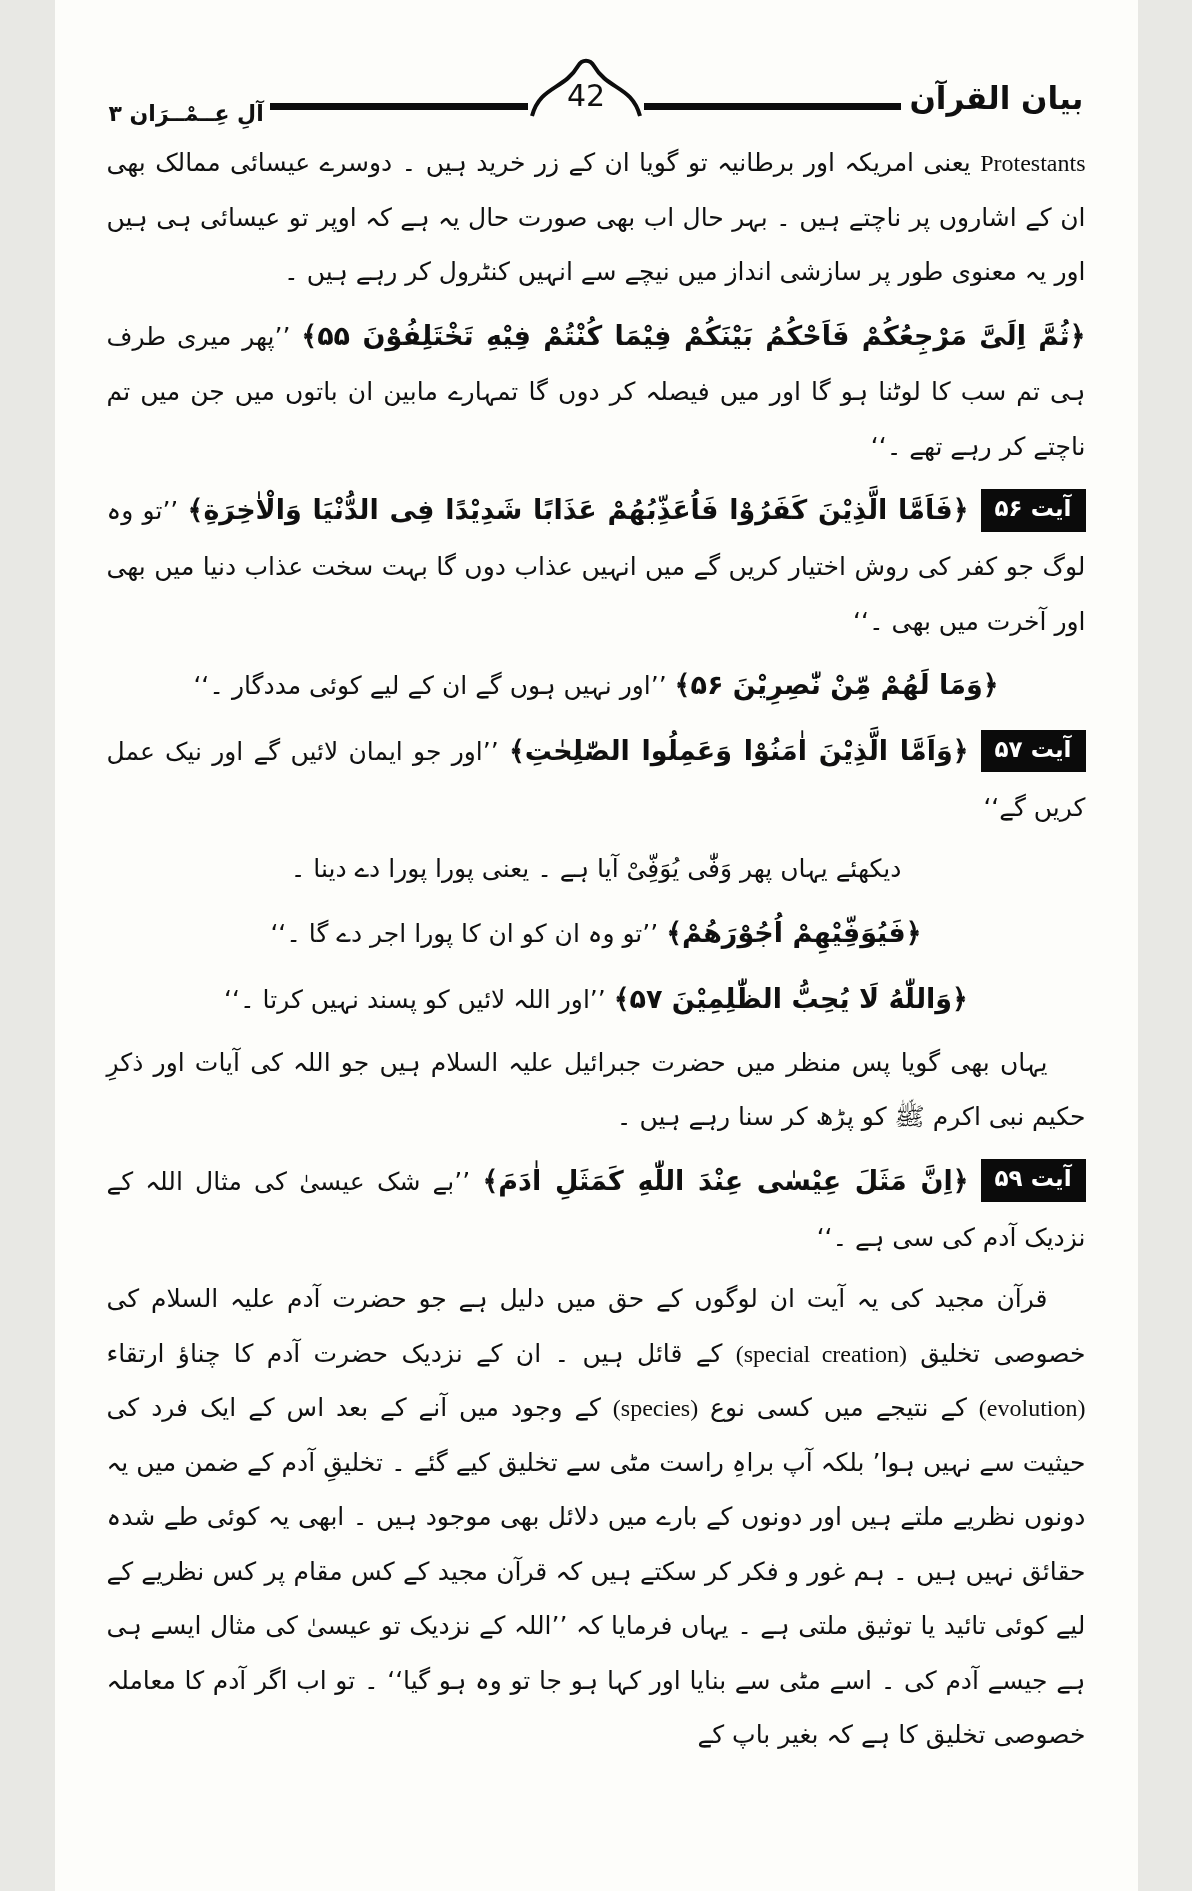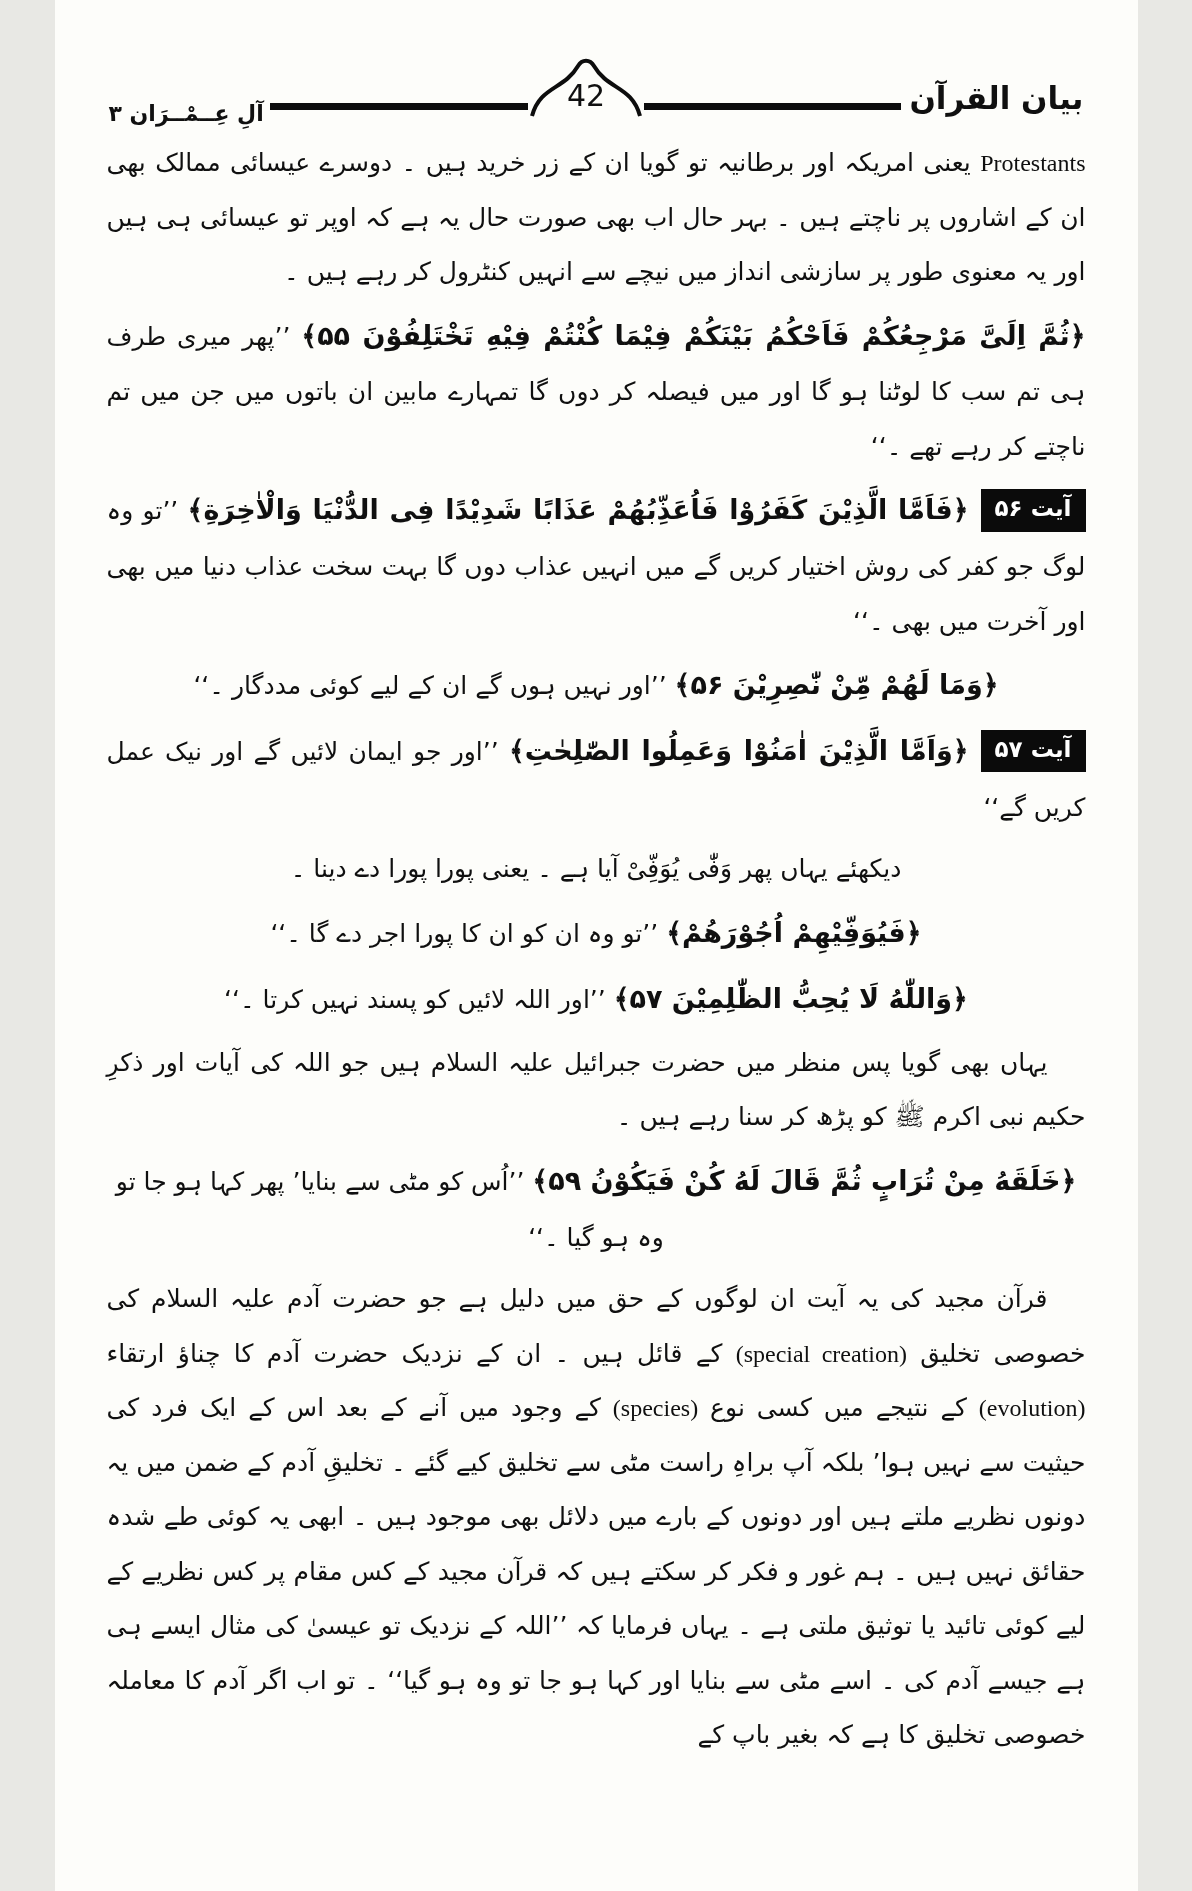--- a/index.html
+++ b/index.html
@@ -89,19 +89,19 @@
 
     <p class="line center"><span class="urdu-tr">دیکھئے یہاں پھر وَفّٰی یُوَفِّیْ آیا ہے ۔ یعنی پورا پورا دے دینا ۔</span></p>
 
     <p class="line center"><span class="arabic">﴿فَیُوَفِّیْهِمْ اُجُوْرَهُمْ﴾</span><span class="urdu-tr"> ’’تو وہ ان کو ان کا پورا اجر دے گا ۔‘‘</span></p>
 
     <p class="line center"><span class="arabic">﴿وَاللّٰهُ لَا یُحِبُّ الظّٰلِمِیْنَ ۵۷﴾</span><span class="urdu-tr"> ’’اور اللہ لائیں کو پسند نہیں کرتا ۔‘‘</span></p>
 
 
     <p class="line indent"><span class="urdu-tr">یہاں بھی گویا پس منظر میں حضرت جبرائیل علیہ السلام ہیں جو اللہ کی آیات اور ذکرِ حکیم نبی اکرم ﷺ کو پڑھ کر سنا رہے ہیں ۔</span></p>
 
+    <p class="line"><span class="ayah-marker">آیت ۵۹</span><span class="arabic">﴿اِنَّ مَثَلَ عِیْسٰی عِنْدَ اللّٰهِ کَمَثَلِ اٰدَمَ﴾</span><span class="urdu-tr"> ’’بے شک عیسیٰ کی مثال اللہ کے نزدیک آدم کی سی ہے ۔‘‘</span></p>
 
-    <p class="line center"><span class="arabic">﴿خَلَقَهُ مِنْ تُرَابٍ ثُمَّ قَالَ لَهُ کُنْ فَیَکُوْنُ ۵۹﴾</span><span class="urdu-tr"> ’’اُس کو مٹی سے بنایا’ پھر کہا ہو جا تو وہ ہو گیا ۔‘‘</span></p>
 
     <p class="line indent"><span class="urdu-tr">قرآن مجید کی یہ آیت ان لوگوں کے حق میں دلیل ہے جو حضرت آدم علیہ السلام کی خصوصی تخلیق </span><span class="latin" dir="ltr">(special creation)</span><span class="urdu-tr"> کے قائل ہیں ۔ ان کے نزدیک حضرت آدم کا چناؤ ارتقاء </span><span class="latin" dir="ltr">(evolution)</span><span class="urdu-tr"> کے نتیجے میں کسی نوع </span><span class="latin" dir="ltr">(species)</span><span class="urdu-tr"> کے وجود میں آنے کے بعد اس کے ایک فرد کی حیثیت سے نہیں ہوا’ بلکہ آپ براہِ راست مٹی سے تخلیق کیے گئے ۔ تخلیقِ آدم کے ضمن میں یہ دونوں نظریے ملتے ہیں اور دونوں کے بارے میں دلائل بھی موجود ہیں ۔ ابھی یہ کوئی طے شدہ حقائق نہیں ہیں ۔ ہم غور و فکر کر سکتے ہیں کہ قرآن مجید کے کس مقام پر کس نظریے کے لیے کوئی تائید یا توثیق ملتی ہے ۔ یہاں فرمایا کہ ’’اللہ کے نزدیک تو عیسیٰ کی مثال ایسے ہی ہے جیسے آدم کی ۔ اسے مٹی سے بنایا اور کہا ہو جا تو وہ ہو گیا‘‘ ۔ تو اب اگر آدم کا معاملہ خصوصی تخلیق کا ہے کہ بغیر باپ کے</span></p>
 
   </main>
 </div>
 
 </body></html>

